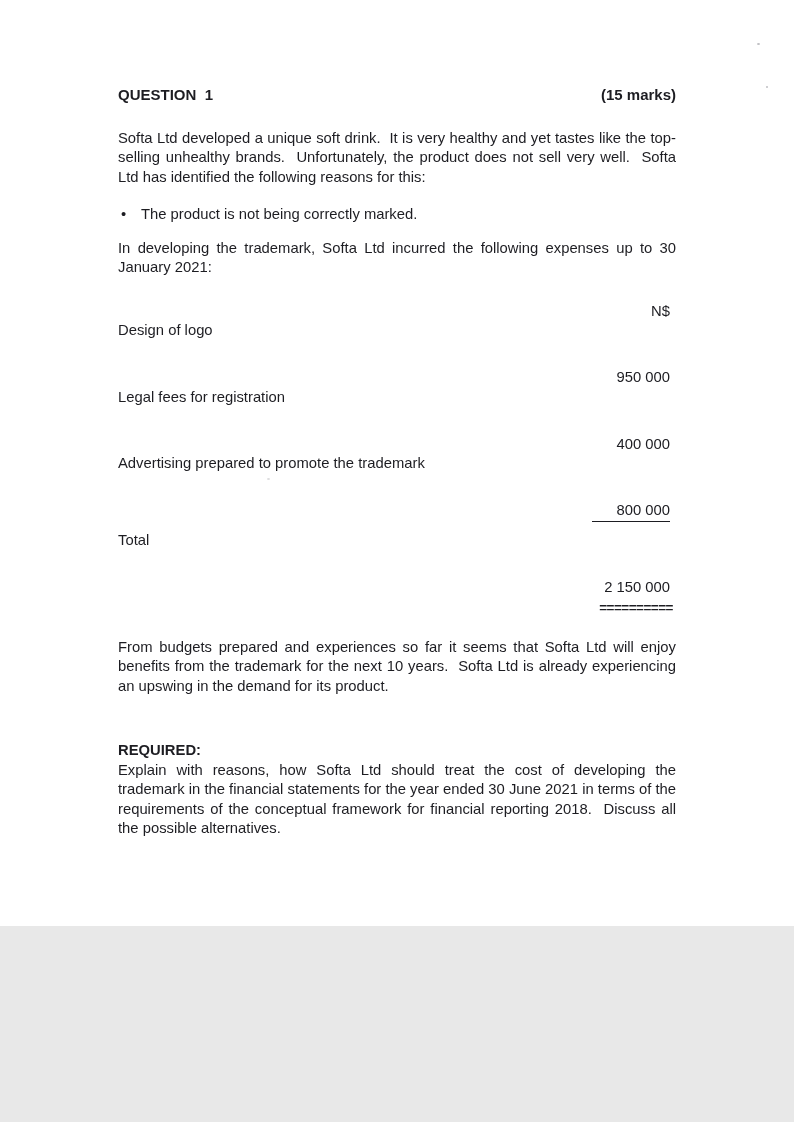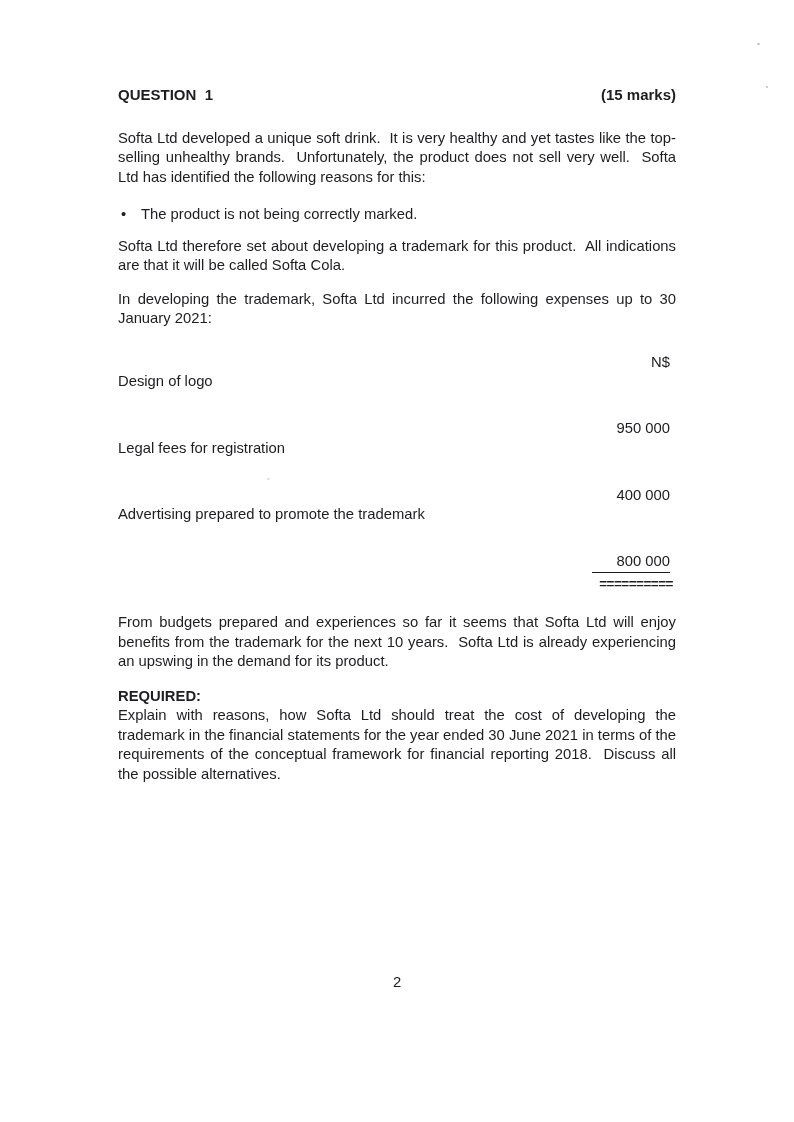--- a/index.html
+++ b/index.html
@@ -3,21 +3,21 @@
 <meta charset="utf-8">
 <style>
   html, body {
     margin: 0;
     padding: 0;
     background: #e8e8e8;
   }
   .page {
     position: relative;
     width: 794px;
-    height: 1122px;
+    height: 926px;
     margin: 0 auto;
     background: #ffffff;
     font-family: "Liberation Sans", sans-serif;
     font-size: 14.8px;
     line-height: 19.5px;
     color: #1d1d22;
     overflow: hidden;
   }
   .content {
     position: absolute;
@@ -79,21 +79,21 @@
   .double-rule {
     text-align: right;
     padding-right: 3px;
     letter-spacing: -0.5px;
     margin-top: 1px;
     font-weight: bold;
     font-size: 13.5px;
   }
   .p-benefits   { margin-top: 20px; }
   .required-heading {
-    margin-top: 15px;
+    margin-top: 45px;
     font-weight: bold;
   }
   .page-number {
     position: absolute;
     left: 0;
     right: 0;
     top: 973px;
     text-align: center;
   }
   .speck {
@@ -121,21 +121,20 @@
       <span>QUESTION&nbsp; 1</span>
       <span>(15 marks)</span>
     </div>
 
     <p class="p-intro">Softa Ltd developed a unique soft drink.&nbsp; It is very healthy and yet tastes like the top-selling unhealthy brands.&nbsp; Unfortunately, the product does not sell very well.&nbsp; Softa Ltd has identified the following reasons for this:</p>
 
     <ul class="bullet-list">
       <li>The product is not being correctly marked.</li>
     </ul>
 
-    <p class="p-trademark">Softa Ltd therefore set about developing a trademark for this product.&nbsp; All indications are that it will be called Softa Cola.</p>
 
     <p class="p-expenses">In developing the trademark, Softa Ltd incurred the following expenses up to 30 January 2021:</p>
 
     <div class="expenses">
       <div class="exp-header-row">N$</div>
 
       <div class="exp-row">
         <span class="exp-label">Design of logo</span>
         <span class="exp-amount">950&nbsp;000</span>
       </div>
@@ -143,20 +142,24 @@
         <span class="exp-label">Legal fees for registration</span>
         <span class="exp-amount">400&nbsp;000</span>
       </div>
       <div class="exp-row">
         <span class="exp-label">Advertising prepared to promote the trademark</span>
         <span class="exp-amount">800&nbsp;000</span>
       </div>
 
       <div class="total-rule"></div>
 
+      <div class="exp-row total-row">
+        <span class="exp-label">Total</span>
+        <span class="exp-amount">2&nbsp;150&nbsp;000</span>
+      </div>
 
       <div class="double-rule">==========</div>
     </div>
 
     <p class="p-benefits">From budgets prepared and experiences so far it seems that Softa Ltd will enjoy benefits from the trademark for the next 10 years.&nbsp; Softa Ltd is already experiencing an upswing in the demand for its product.</p>
 
     <p class="required-heading">REQUIRED:</p>
     <p>Explain with reasons, how Softa Ltd should treat the cost of developing the trademark in the financial statements for the year ended 30 June 2021 in terms of the requirements of the conceptual framework for financial reporting 2018.&nbsp; Discuss all the possible alternatives.</p>
 
   </div>

